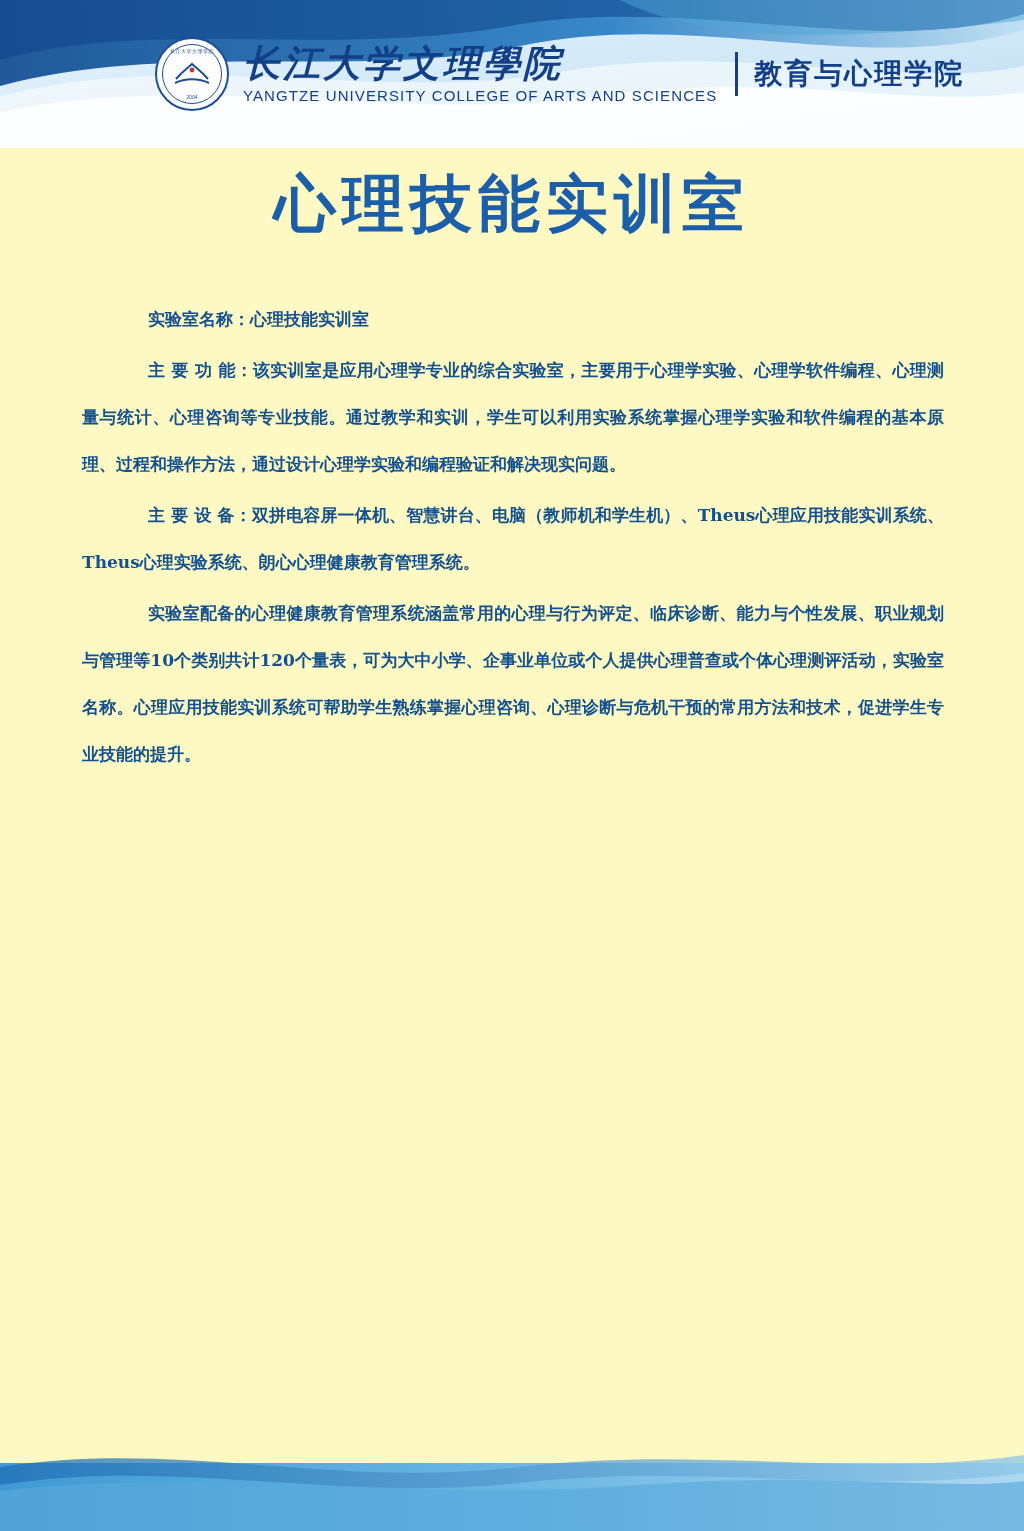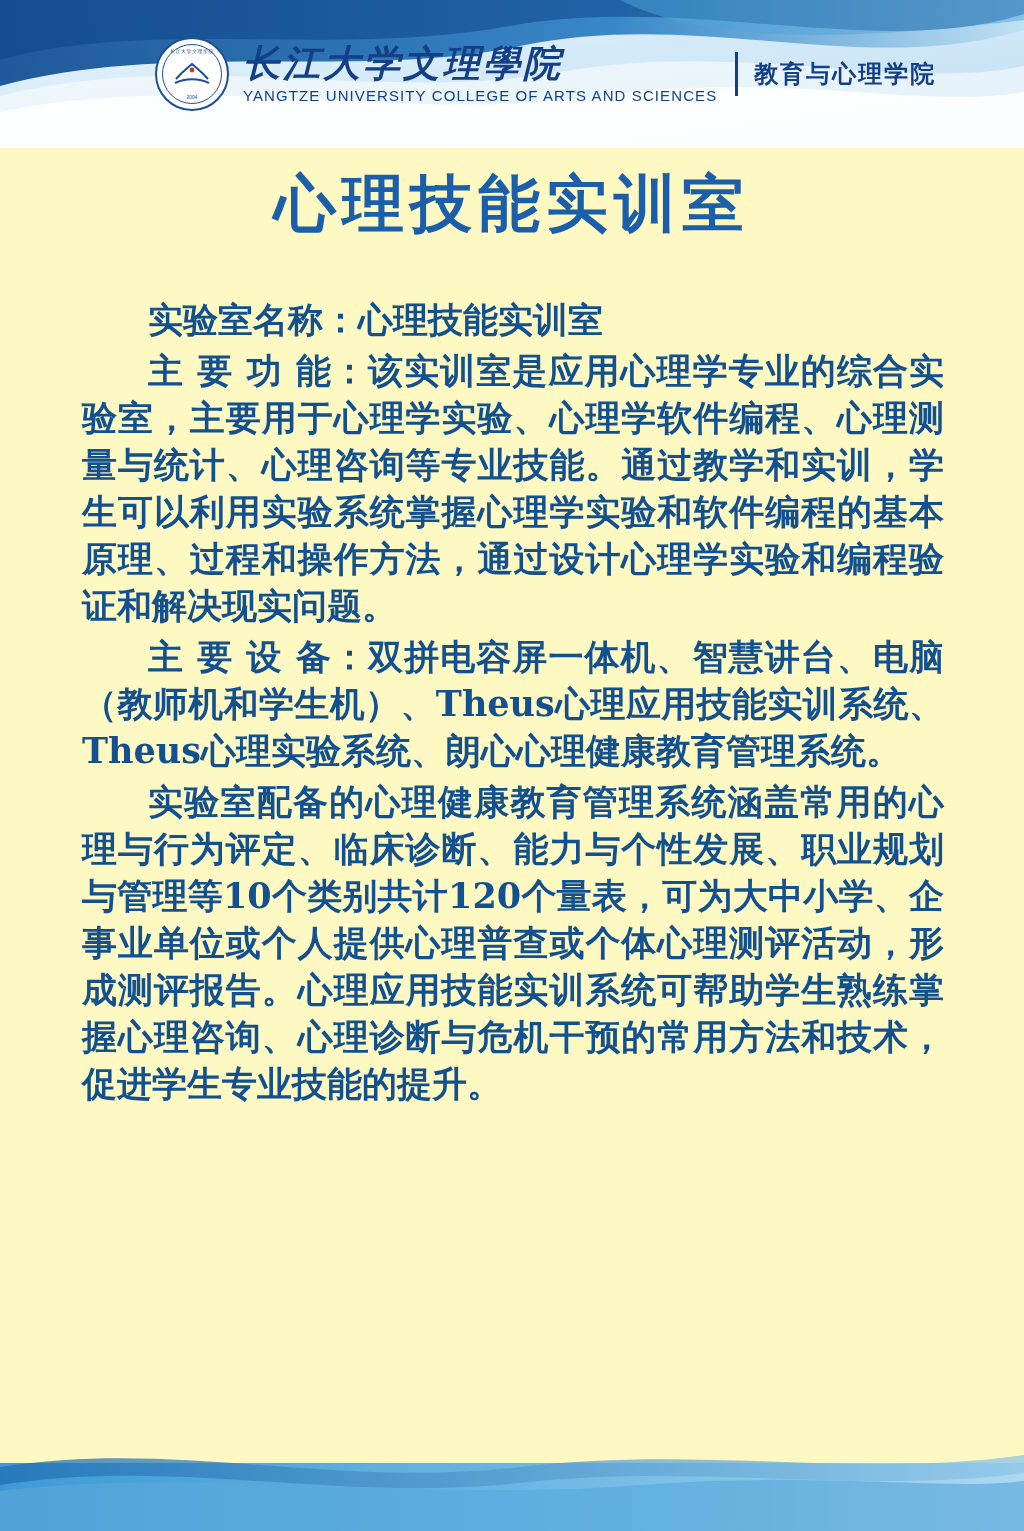--- a/index.html
+++ b/index.html
@@ -113,21 +113,21 @@
     margin-top: 4px;
   }
   .divider-bar {
     width: 3px;
     height: 44px;
     background: #123f86;
     margin: 0 16px 0 18px;
     align-self: center;
   }
   .dept-cn {
-    font-size: 24px;
+    font-size: 28px;
     font-weight: bold;
     color: #123f86;
     letter-spacing: 2px;
     align-self: center;
     font-family: "DejaVu Serif", serif;
   }
 
   
   .doc-title {
     position: absolute;
@@ -144,21 +144,21 @@
 
   
   .content {
     position: absolute;
     top: 296px;
     left: 82px;
     width: 862px;
   }
   .para {
     color: #12508f;
-    font-size: 35px;
+    font-size: 17px;
     line-height: 47px;
     text-align: justify;
     text-justify: inter-ideograph;
     margin: 0 0 4px 0;
     font-family: "DejaVu Serif", serif;
     font-weight: bold;
   }
   .para.indent {
     text-indent: 66px;
   }
@@ -250,21 +250,21 @@
 
 
     <p class="para indent">
       <span class="lbl">主 要 功 能：</span><span class="val">该实训室是应用心理学专业的综合实验室，主要用于心理学实验、心理学软件编程、心理测量与统计、心理咨询等专业技能。通过教学和实训，学生可以利用实验系统掌握心理学实验和软件编程的基本原理、过程和操作方法，通过设计心理学实验和编程验证和解决现实问题。</span>
     </p>
 
     <p class="para indent">
       <span class="lbl">主 要 设 备：</span><span class="val">双拼电容屏一体机、智慧讲台、电脑（教师机和学生机）、Theus心理应用技能实训系统、Theus心理实验系统、朗心心理健康教育管理系统。</span>
     </p>
 
-    <p class="para indent">实验室配备的心理健康教育管理系统涵盖常用的心理与行为评定、临床诊断、能力与个性发展、职业规划与管理等10个类别共计120个量表，可为大中小学、企事业单位或个人提供心理普查或个体心理测评活动，形成测评报告。心理应用技能实训系统可帮助学生熟练掌握心理咨询、心理诊断与危机干预的常用方法和技术，促进学生专业技能的提升。</p>
+    <p class="para indent">实验室配备的心理健康教育管理系统涵盖常用的心理与行为评定、临床诊断、能力与个性发展、职业规划与管理等10个类别共计120个量表，可为大中小学、企事业单位或个人提供心理普查或个体心理测评活动，实验室名称。心理应用技能实训系统可帮助学生熟练掌握心理咨询、心理诊断与危机干预的常用方法和技术，促进学生专业技能的提升。</p>
 
 
   </div>
 
   <div class="footer">
     <svg viewBox="0 0 1024 98" preserveAspectRatio="none">
       <defs>
         <linearGradient id="f1" x1="0" y1="0" x2="1" y2="0">
           <stop offset="0%" stop-color="#3f9ad4"></stop>
           <stop offset="55%" stop-color="#6fb9e4"></stop>

